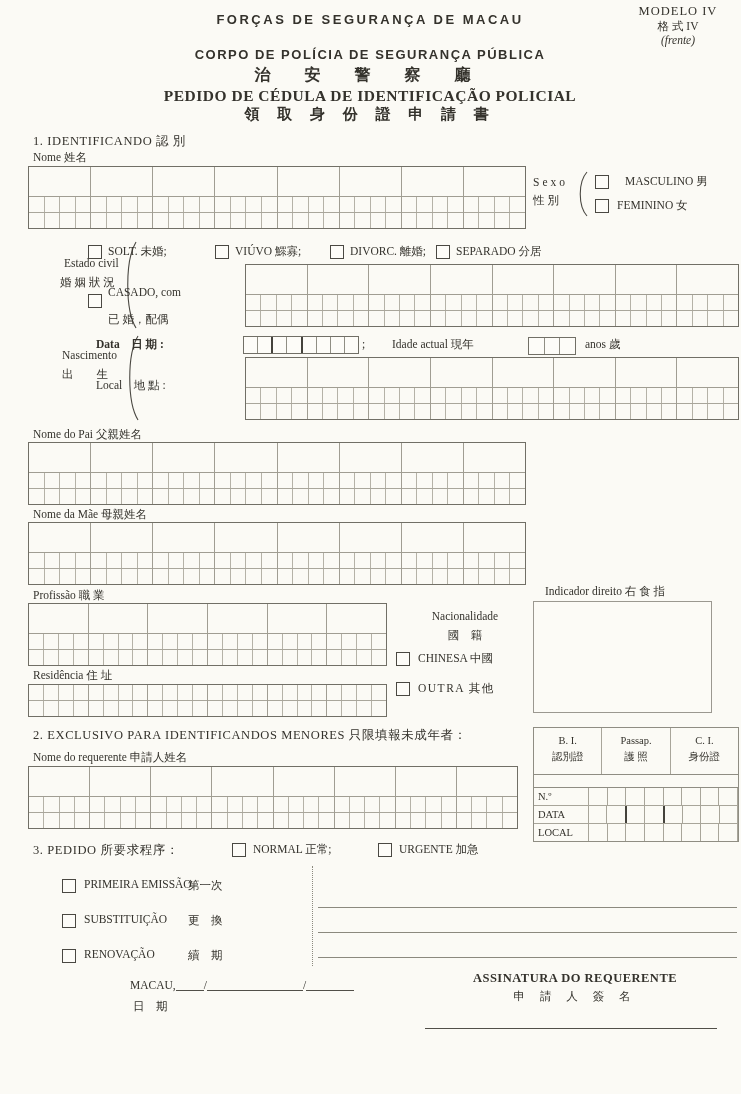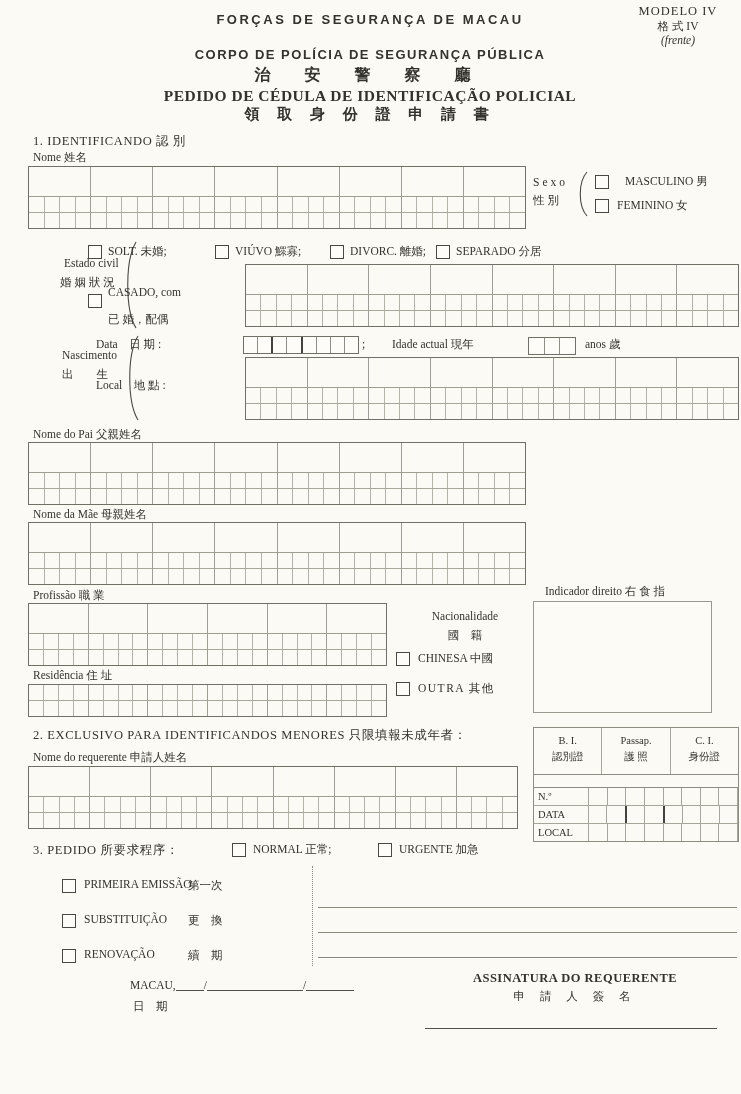--- a/index.html
+++ b/index.html
@@ -350,21 +350,21 @@
           <div class="gc"></div>
         </div>
       </div>
     </div>
 
   <div class="abs pt" style="left:62px;top:349px;">Nascimento</div>
   <div class="abs pt" style="left:62px;top:367px;">出　　生</div>
   <svg class="abs" style="left:124px;top:334px;" width="16" height="88">
     <path d="M14 2 C 3 20, 3 68, 14 86" fill="none" stroke="#4a4842" stroke-width="1.1"></path>
   </svg>
-  <div class="abs pt" style="left:96px;top:337px;">Data　日 期 :</div>
+  <div class="abs pt" style="left:96px;top:337px;font-weight:bold;">Data　日 期 :</div>
   <div class="abs cells-row" style="left:243px;top:336px;width:114px;">
       <div class="bc"></div>
       <div class="bc thick"></div>
       <div class="bc"></div>
       <div class="bc thick"></div>
       <div class="bc"></div>
       <div class="bc"></div>
       <div class="bc"></div>
       <div class="bc"></div>
     </div>

